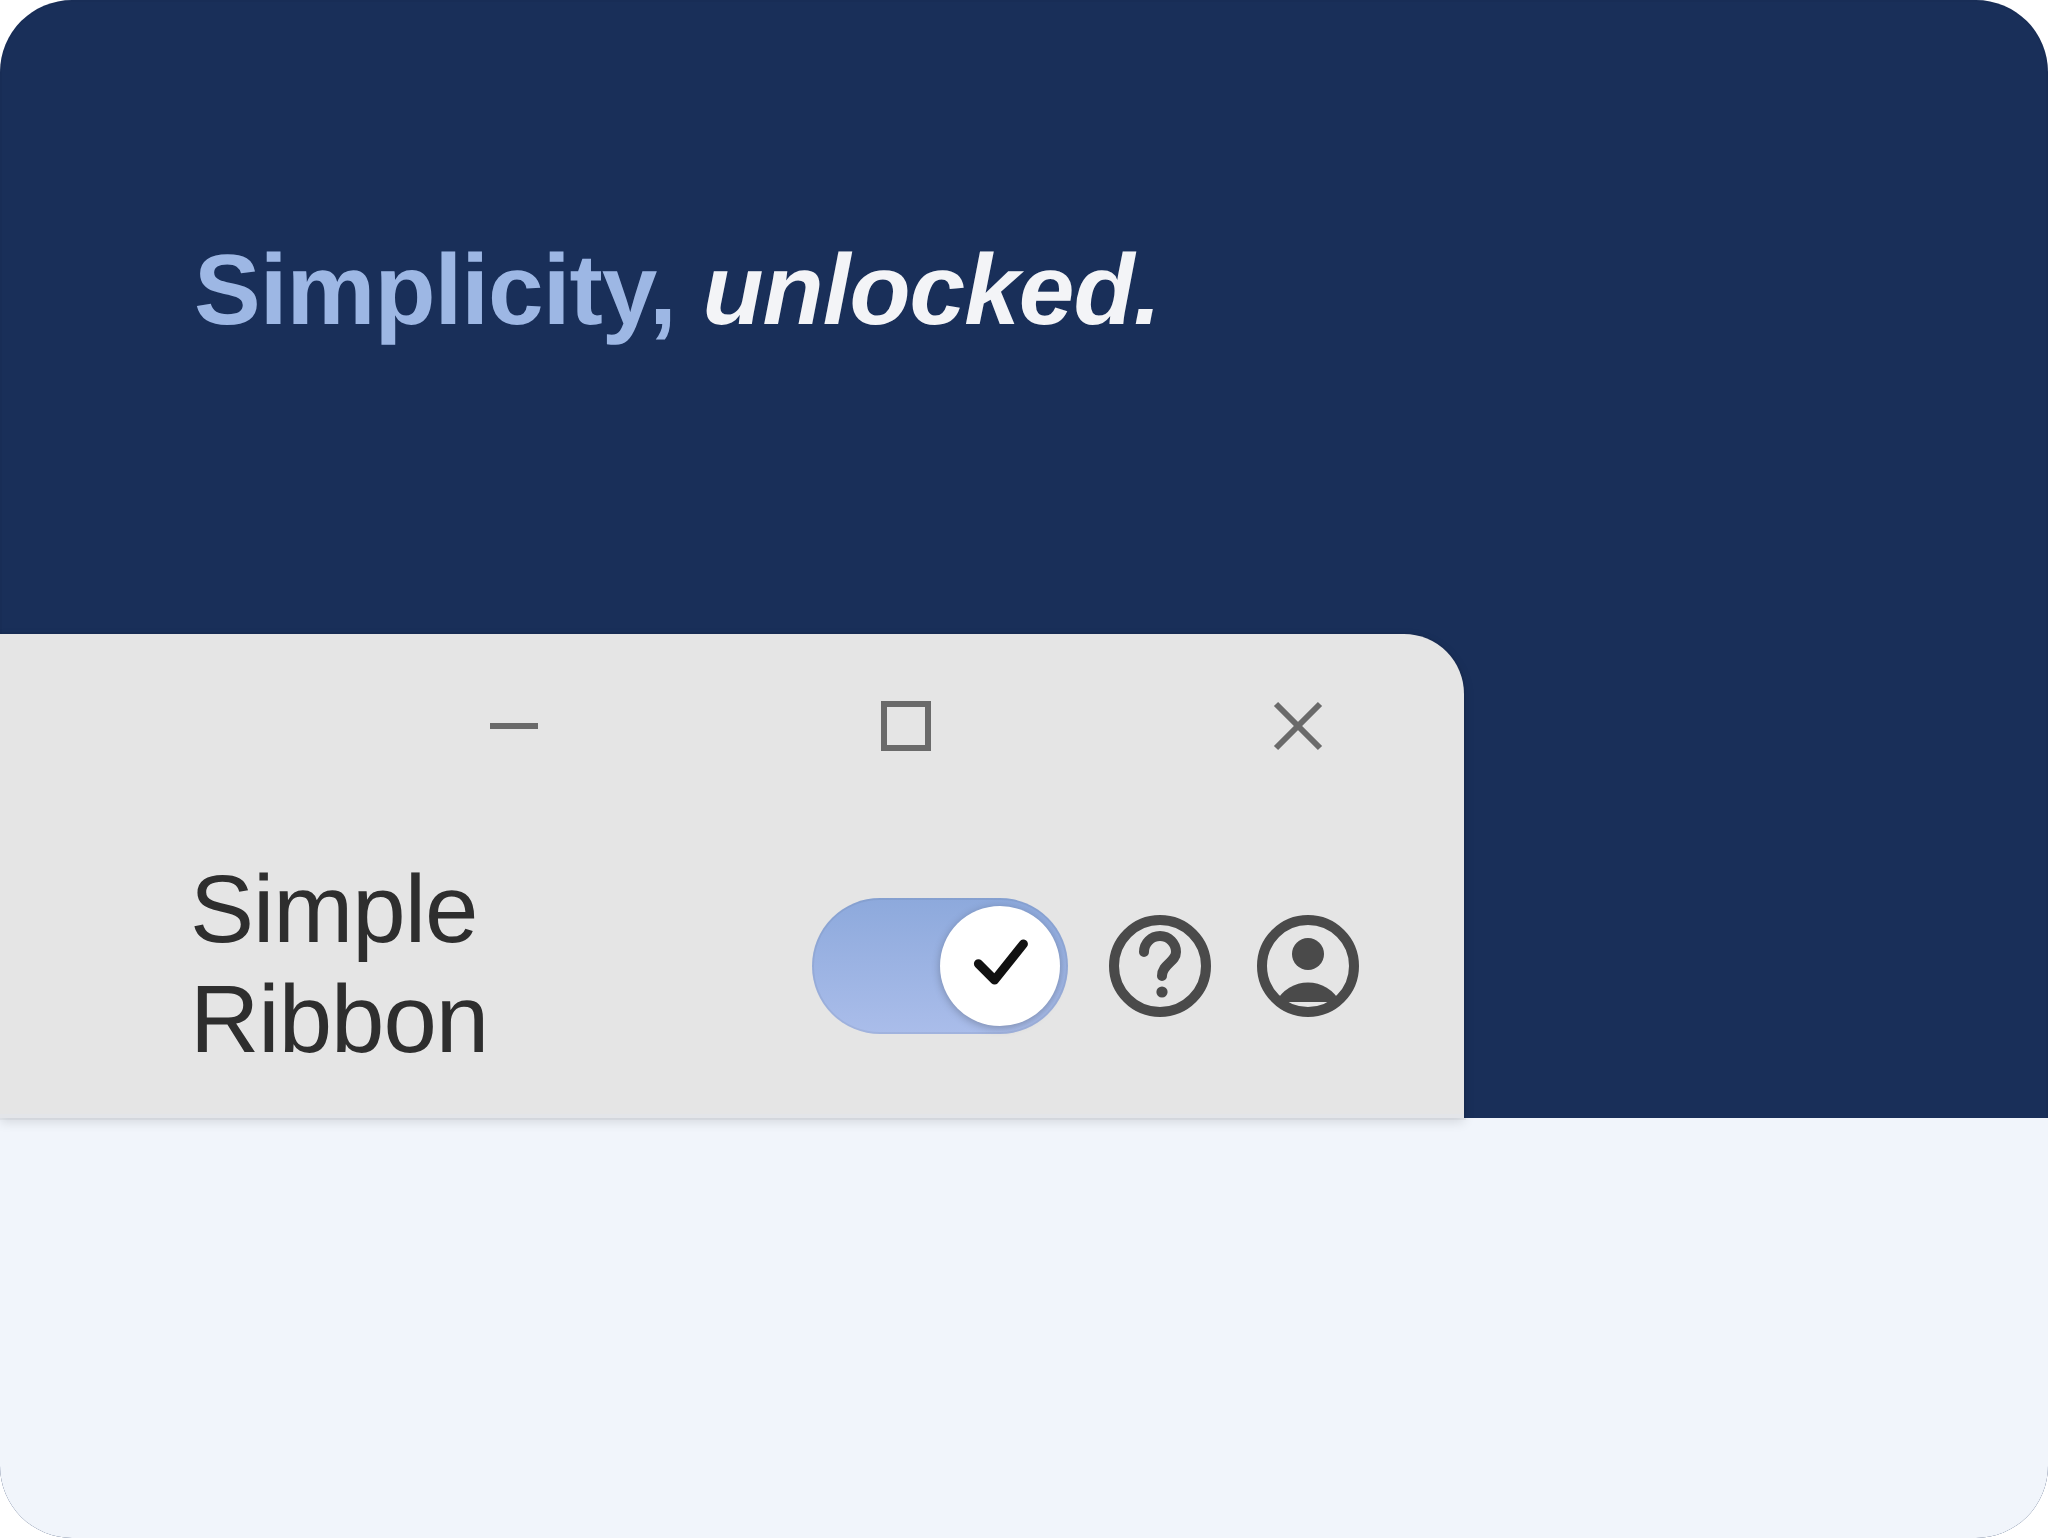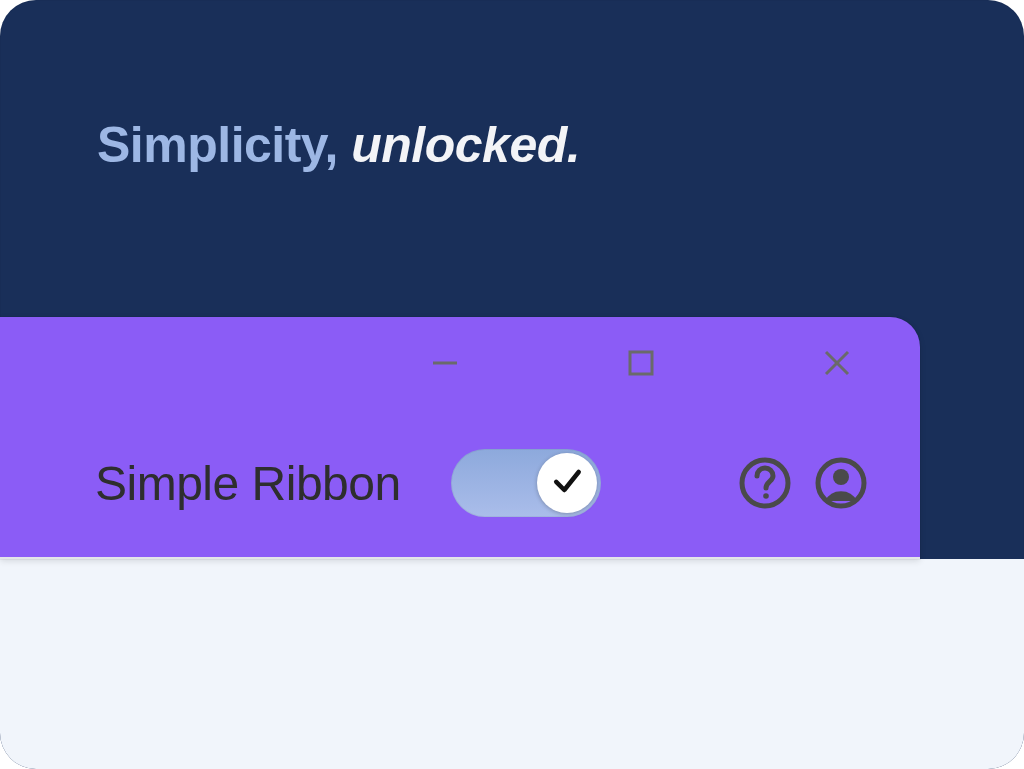--- a/index.html
+++ b/index.html
@@ -49,22 +49,22 @@
     color: #f3f4f7;
     font-style: italic;
   }
 
   
 
   .window {
     position: absolute;
     left: 0;
     top: 317px;
-    width: 920px;
-    background: #8b5cf6;
+    width: 732px;
+    background: #e5e5e5;
     border-top-right-radius: 30px;
     box-shadow: 0 2px 6px rgba(0,0,0,0.12), 0 0 0 1px rgba(0,0,0,0.04);
   }
 
   
   .titlebar {
     height: 92px;
     display: flex;
     justify-content: flex-end;
     align-items: center;

